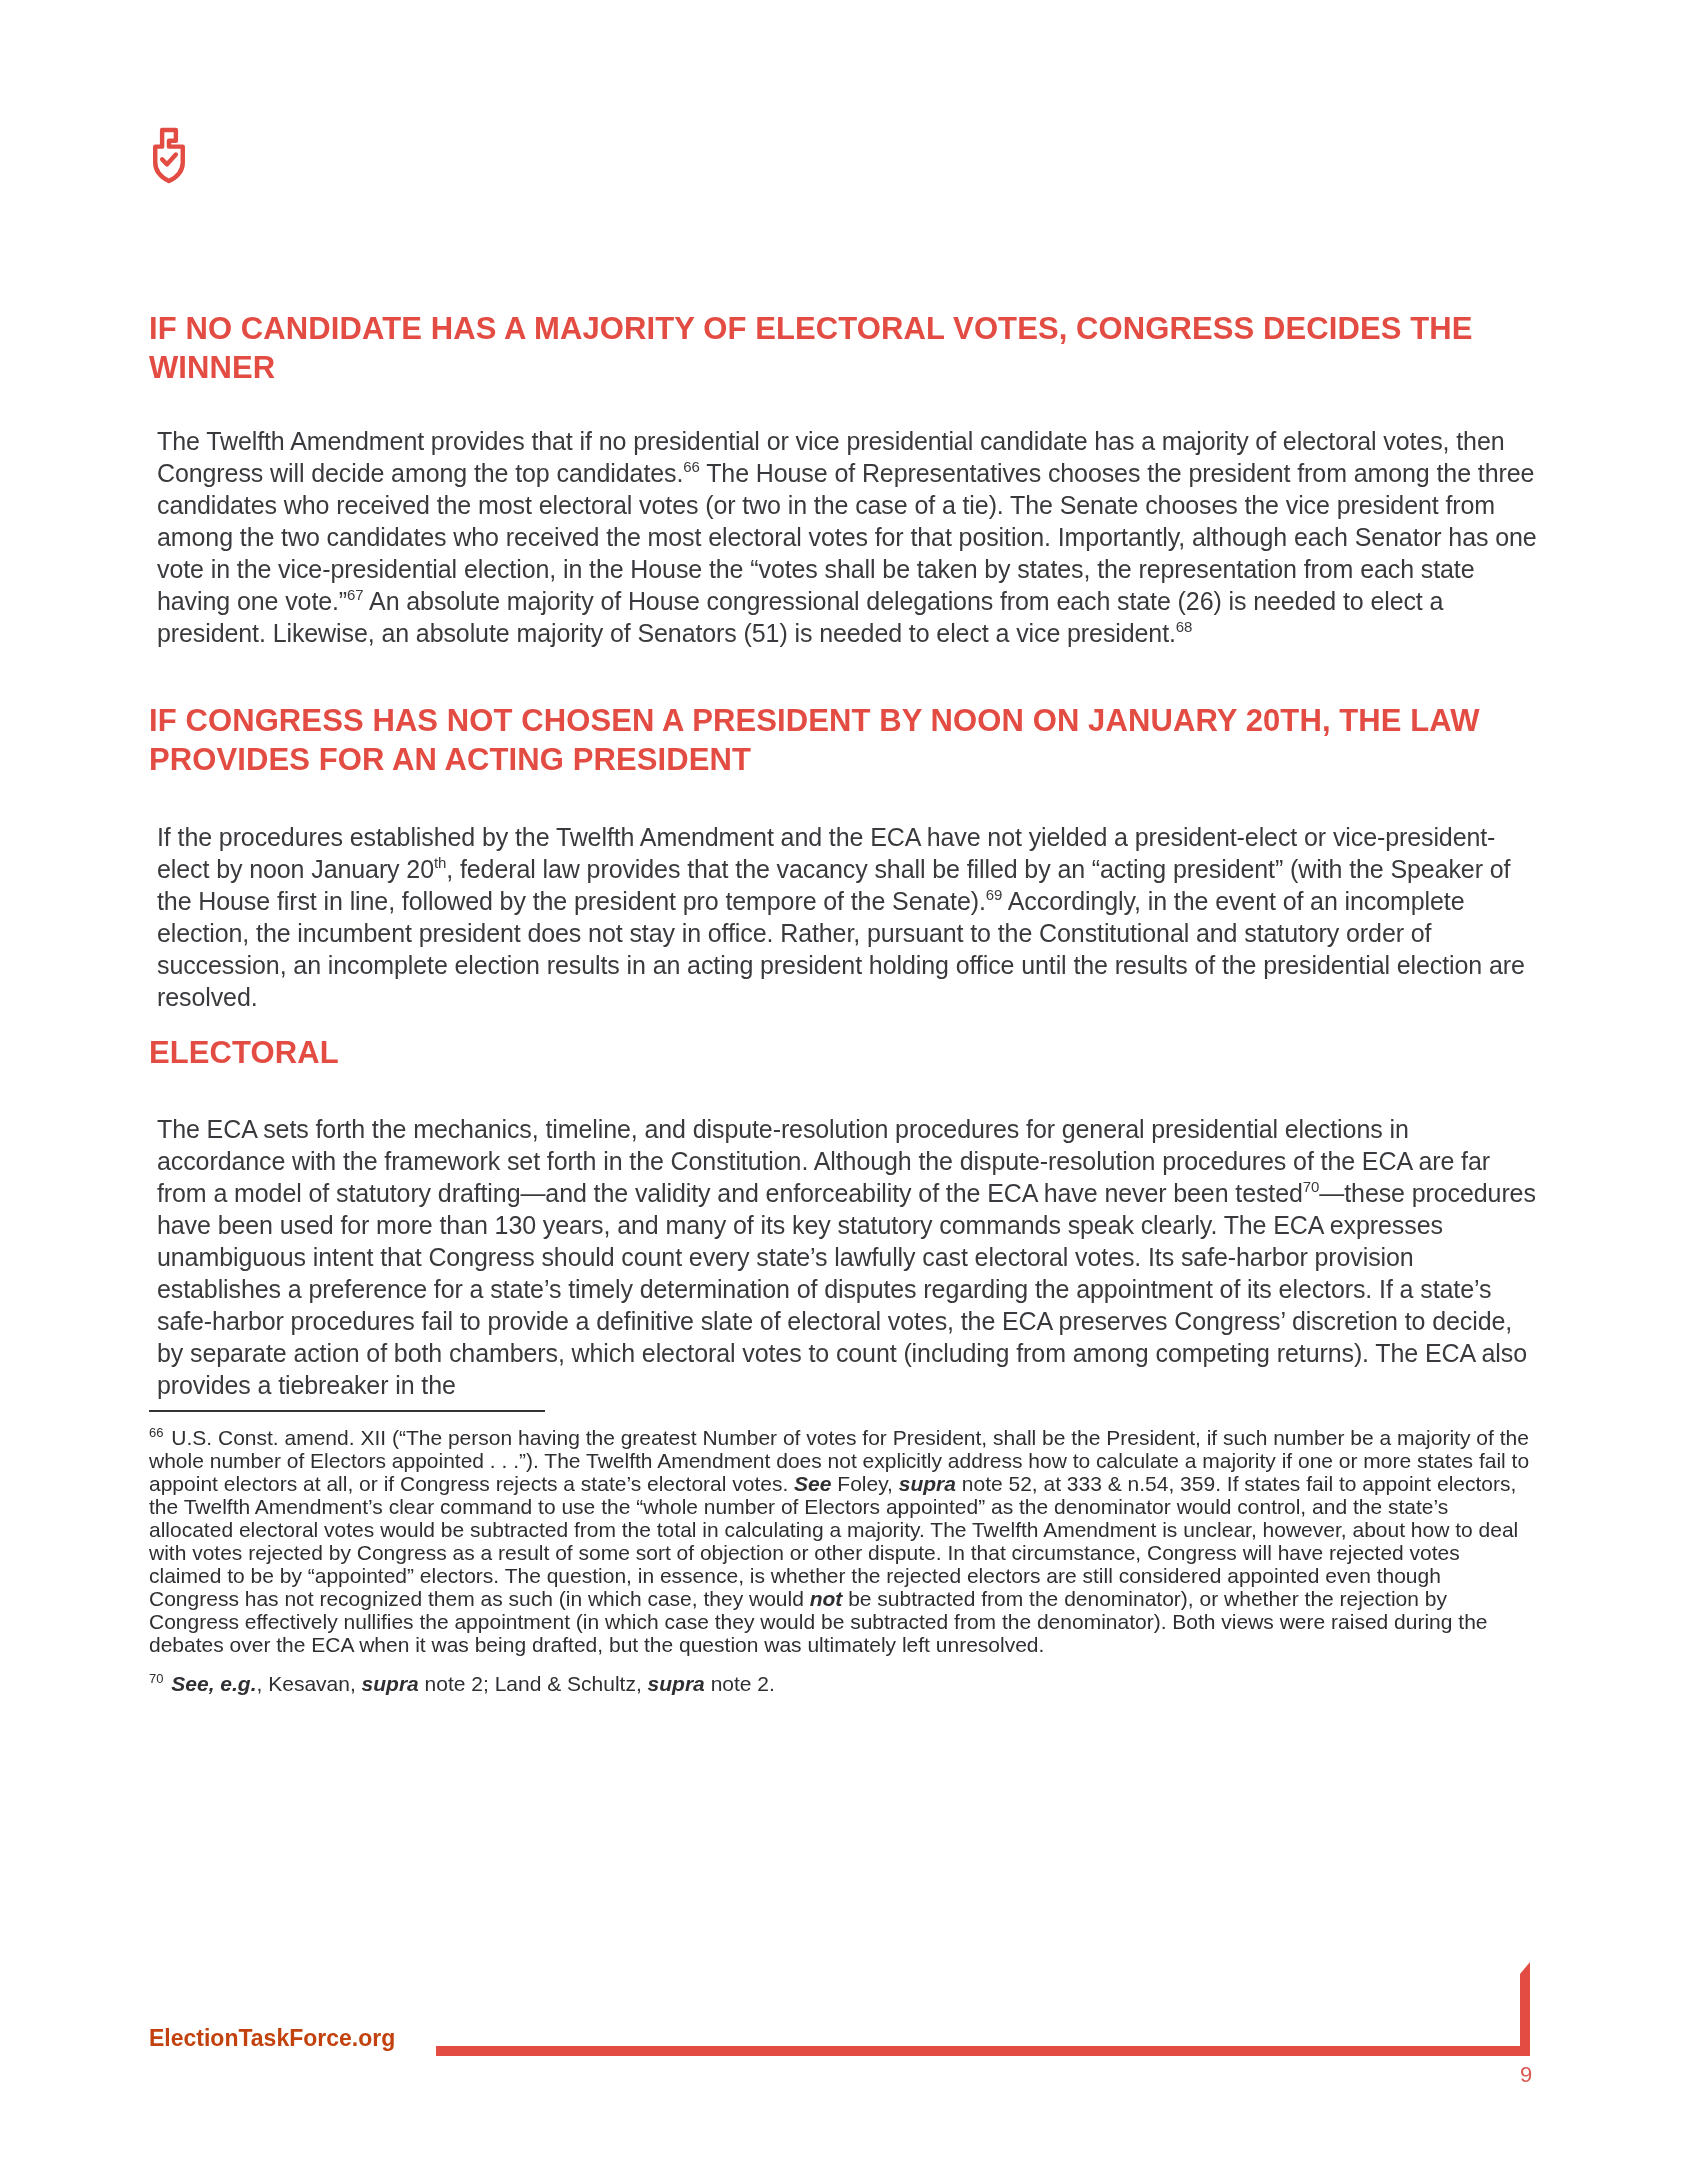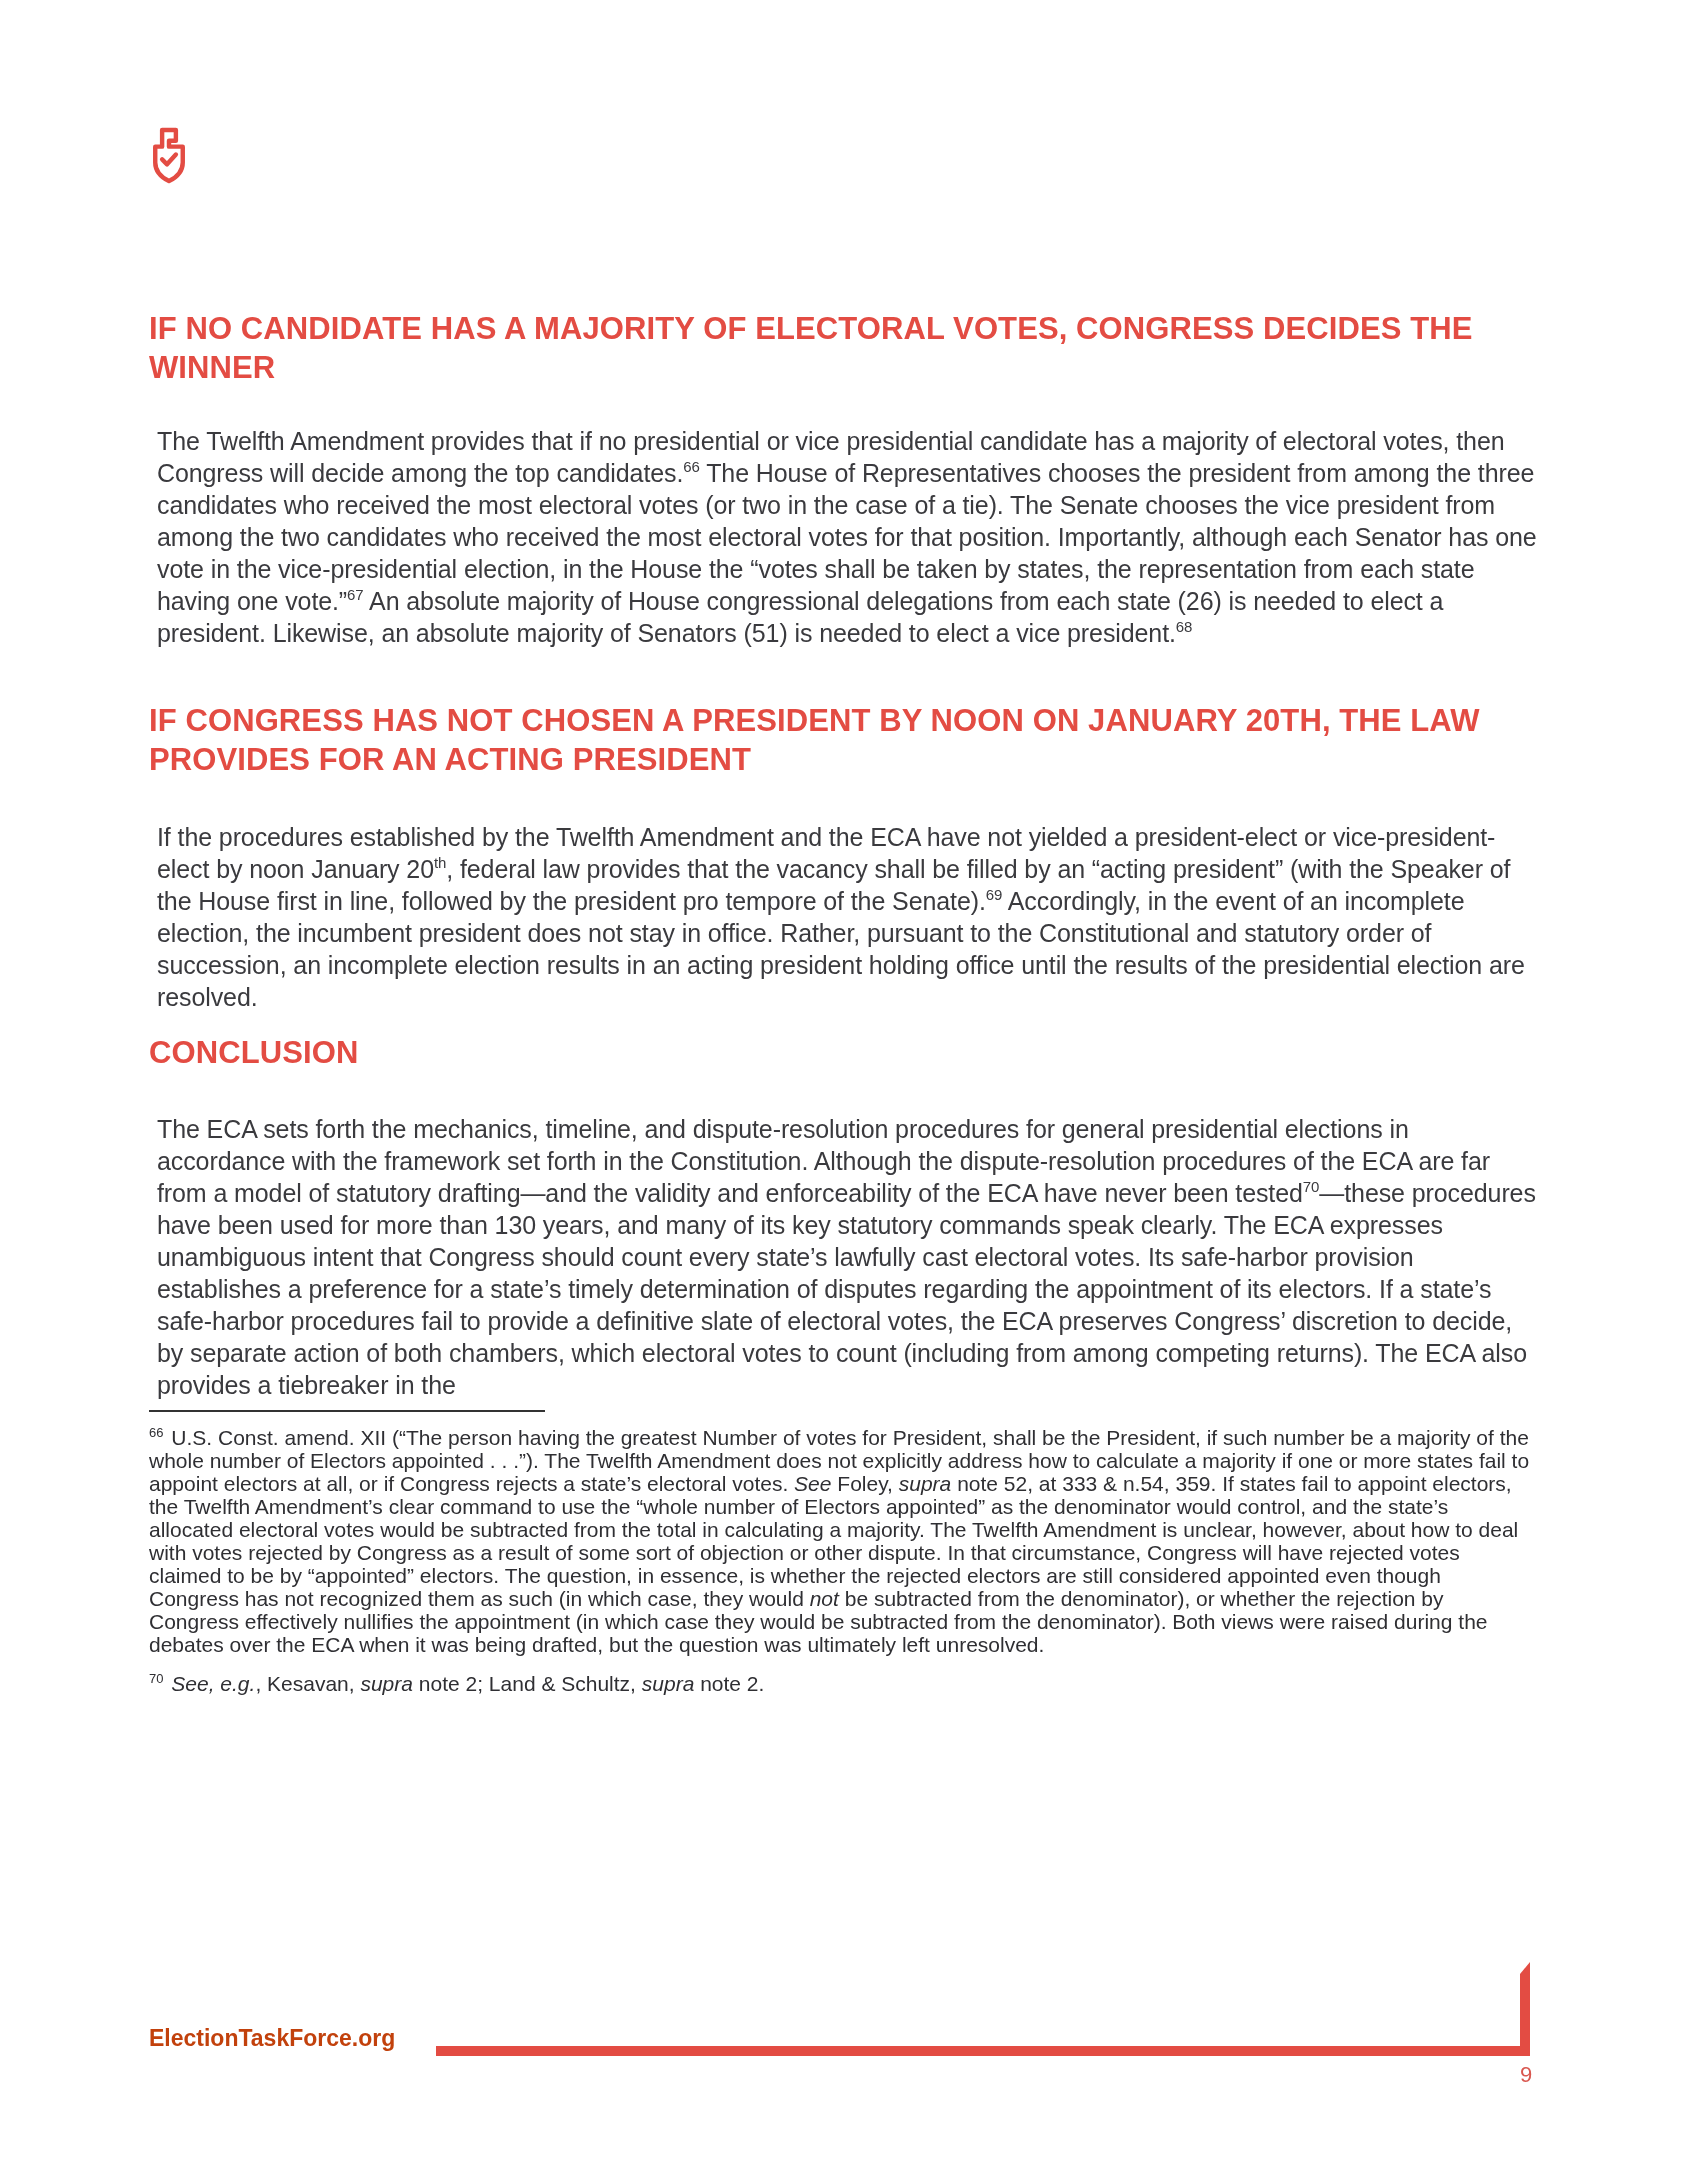--- a/index.html
+++ b/index.html
@@ -18,21 +18,21 @@
   #p1 { top: 417px; }
   #h2 { top: 701px; }
   #p2 { top: 813px; }
   #h3 { top: 1033px; }
   #p3 { top: 1105px; }
 
   .fn-rule { position: absolute; left: 149px; top: 1410px; width: 396px; height: 2px; background: #333; }
   .footnotes { position: absolute; left: 149px; top: 1426px; width: 1386px; font-size: 21px; line-height: 23px; color: #2f2f33; }
   .fn { margin: 0 0 16.3px 0; }
   .fn sup { font-size: 13px; vertical-align: 8px; margin-right: 2px; }
-  .fn i, p.body i { font-style: italic; }
+  .fn i, p.body i { font-style: italic; font-weight: bold; }
 
   .footer-url { position: absolute; left: 149px; top: 2025px; font-size: 23px; font-weight: bold; color: #c2410c; }
   .footer-bar { position: absolute; left: 436px; top: 2046px; width: 1084px; height: 10px; background: #e34c43; }
   .footer-vert { position: absolute; left: 1520px; top: 1962px; width: 10px; height: 94px; background: #e34c43; clip-path: polygon(0 12px, 100% 0, 100% 100%, 0 100%); }
   .page-num { position: absolute; left: 1520px; top: 2062px; font-size: 22px; color: #d9574f; }
 </style>
 </head>
 <body>
 
 <div class="logo">
@@ -41,21 +41,21 @@
     <path d="M13 33 L18 38 L27 28" fill="none" stroke="#e34c43" stroke-width="4.5" stroke-linecap="round" stroke-linejoin="round"></path>
   </svg>
 </div>
 
 <h2 id="h1" class="content">IF NO CANDIDATE HAS A MAJORITY OF ELECTORAL VOTES, CONGRESS DECIDES THE WINNER</h2>
 <p id="p1" class="content body">The Twelfth Amendment provides that if no presidential or vice presidential candidate has a majority of electoral votes, then Congress will decide among the top candidates.<sup>66</sup> The House of Representatives chooses the president from among the three candidates who received the most electoral votes (or two in the case of a tie). The Senate chooses the vice president from among the two candidates who received the most electoral votes for that position. Importantly, although each Senator has one vote in the vice-presidential election, in the House the “votes shall be taken by states, the representation from each state having one vote.”<sup>67</sup> An absolute majority of House congressional delegations from each state (26) is needed to elect a president. Likewise, an absolute majority of Senators (51) is needed to elect a vice president.<sup>68</sup></p>
 
 <h2 id="h2" class="content">IF CONGRESS HAS NOT CHOSEN A PRESIDENT BY NOON ON JANUARY 20TH, THE LAW PROVIDES FOR AN ACTING PRESIDENT</h2>
 <p id="p2" class="content body">If the procedures established by the Twelfth Amendment and the ECA have not yielded a president-elect or vice-president-elect by noon January 20<sup>th</sup>, federal law provides that the vacancy shall be filled by an “acting president” (with the Speaker of the House first in line, followed by the president pro tempore of the Senate).<sup>69</sup> Accordingly, in the event of an incomplete election, the incumbent president does not stay in office. Rather, pursuant to the Constitutional and statutory order of succession, an incomplete election results in an acting president holding office until the results of the presidential election are resolved.</p>
 
-<h2 id="h3" class="content">CONCLUSION</h2>
+<h2 id="h3" class="content">ELECTORAL</h2>
 <p id="p3" class="content body">The ECA sets forth the mechanics, timeline, and dispute-resolution procedures for general presidential elections in accordance with the framework set forth in the Constitution. Although the dispute-resolution procedures of the ECA are far from a model of statutory drafting—and the validity and enforceability of the ECA have never been tested<sup>70</sup>—these procedures have been used for more than 130 years, and many of its key statutory commands speak clearly. The ECA expresses unambiguous intent that Congress should count every state’s lawfully cast electoral votes. Its safe-harbor provision establishes a preference for a state’s timely determination of disputes regarding the appointment of its electors. If a state’s safe-harbor procedures fail to provide a definitive slate of electoral votes, the ECA preserves Congress’ discretion to decide, by separate action of both chambers, which electoral votes to count (including from among competing returns). The ECA also provides a tiebreaker in the</p>
 
 <div class="fn-rule"></div>
 <div class="footnotes">
   <p class="fn"><sup>66</sup> U.S. Const. amend. XII (“The person having the greatest Number of votes for President, shall be the President, if such number be a majority of the whole number of Electors appointed . . .”). The Twelfth Amendment does not explicitly address how to calculate a majority if one or more states fail to appoint electors at all, or if Congress rejects a state’s electoral votes. <i>See</i> Foley, <i>supra</i> note 52, at 333 &amp; n.54, 359. If states fail to appoint electors, the Twelfth Amendment’s clear command to use the “whole number of Electors appointed” as the denominator would control, and the state’s allocated electoral votes would be subtracted from the total in calculating a majority. The Twelfth Amendment is unclear, however, about how to deal with votes rejected by Congress as a result of some sort of objection or other dispute. In that circumstance, Congress will have rejected votes claimed to be by “appointed” electors. The question, in essence, is whether the rejected electors are still considered appointed even though Congress has not recognized them as such (in which case, they would <i>not</i> be subtracted from the denominator), or whether the rejection by Congress effectively nullifies the appointment (in which case they would be subtracted from the denominator). Both views were raised during the debates over the ECA when it was being drafted, but the question was ultimately left unresolved.</p>
   <p class="fn"><sup>70</sup> <i>See, e.g.</i>, Kesavan, <i>supra</i> note 2; Land &amp; Schultz, <i>supra</i> note 2.</p>
 </div>
 
 <div class="footer-url">ElectionTaskForce.org</div>
 <div class="footer-bar"></div>

